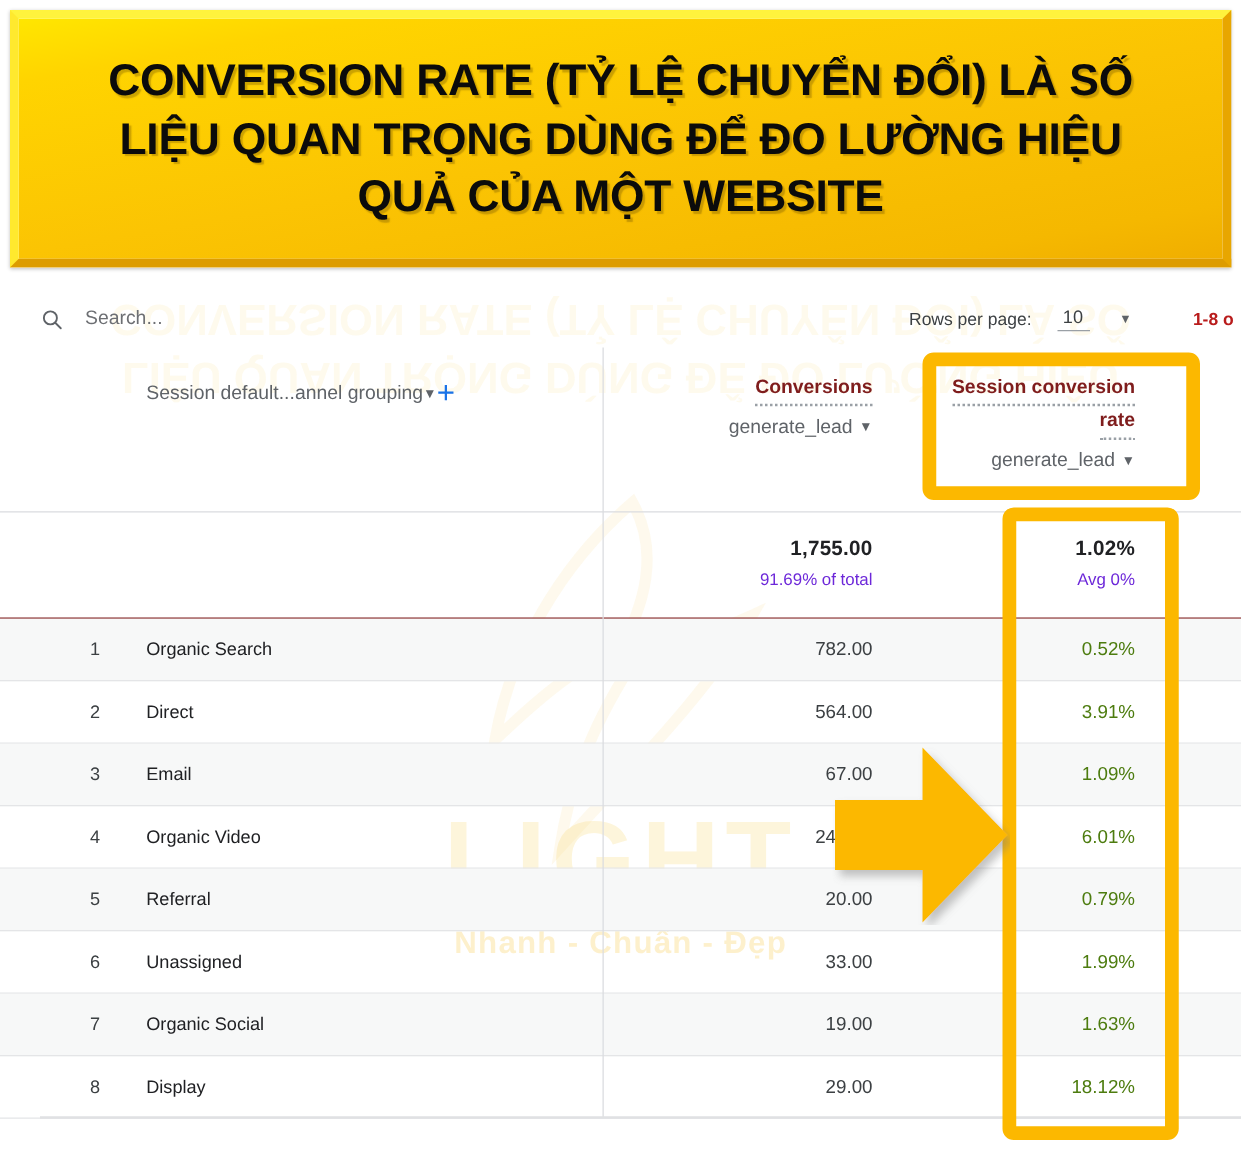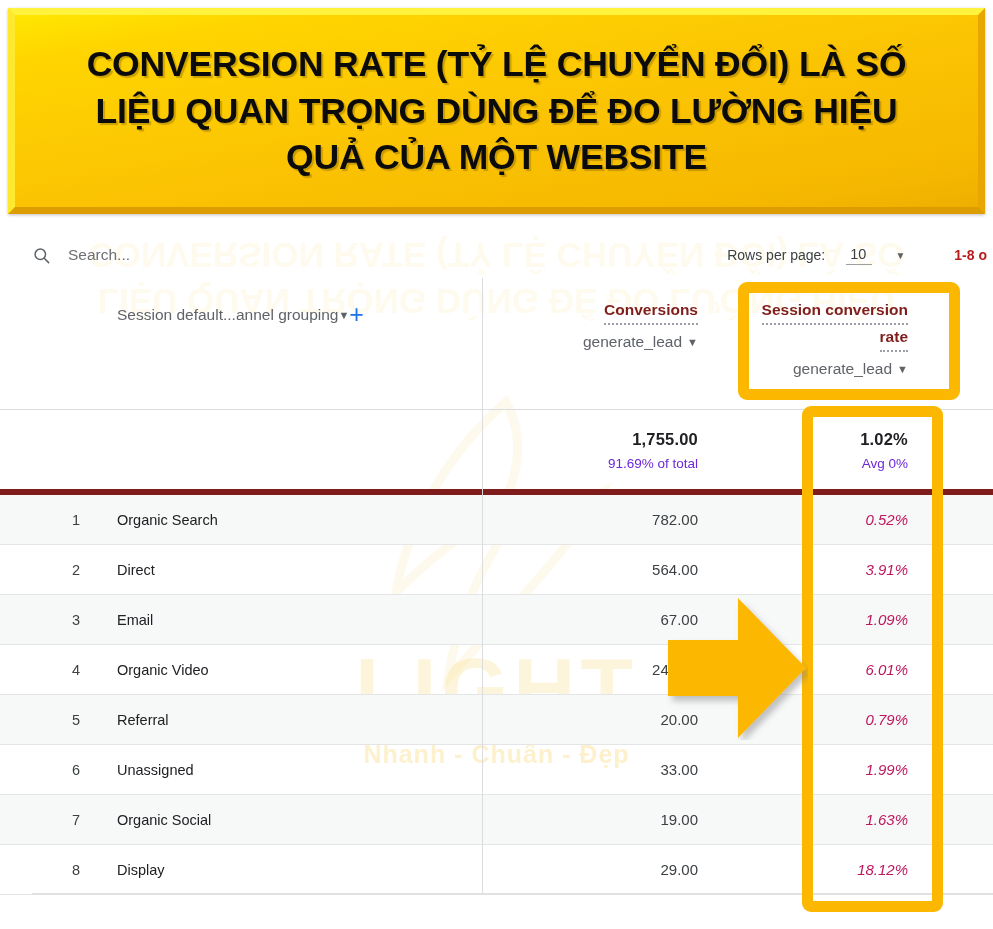--- a/index.html
+++ b/index.html
@@ -149,31 +149,31 @@
     font-size: 15.5px; color: #7f1d1d; font-weight: bold;
     border-bottom: 2px dotted #9aa0a6;
     display: inline-block; padding-bottom: 4px;
   }
   .metric-sub {
     margin-top: 8px; font-size: 15.5px; color: #5f6368;
     display: flex; align-items: center; gap: 5px; justify-content: flex-end;
   }
 
   
-  .row-total { height: 85px; border-bottom: 6px solid #7f1d1d; }
+  .row-total { height: 85px; border-bottom: 1px solid #7f1d1d; }
   .tot-main { font-size: 16.5px; font-weight: bold; color: #202124; padding-top: 20px; letter-spacing: .2px; }
   .tot-sub  { font-size: 13.5px; color: #6d28d9; margin-top: 7px; }
 
   
   .row-data { height: 50px; align-items: center; font-size: 15px; }
   .row-data.shade { background: #f7f8f8; }
   .row-data .c-idx  { color: #3c4043; font-size: 14.5px; }
   .row-data .c-name { color: #202124; font-weight: normal; font-size: 14.5px; }
   .row-data .c-conv { color: #3c4043; }
-  .row-data .c-rate { color: #be185d; font-style: italic; }
+  .row-data .c-rate { color: #4d7c0f; }
 
   
   .v-divider {
     position: absolute;
     left: 482px; top: 278px;
     width: 1px; height: 616px;
     background: #dadce0;
     z-index: 5;
   }
   .table-bottom-rule {

